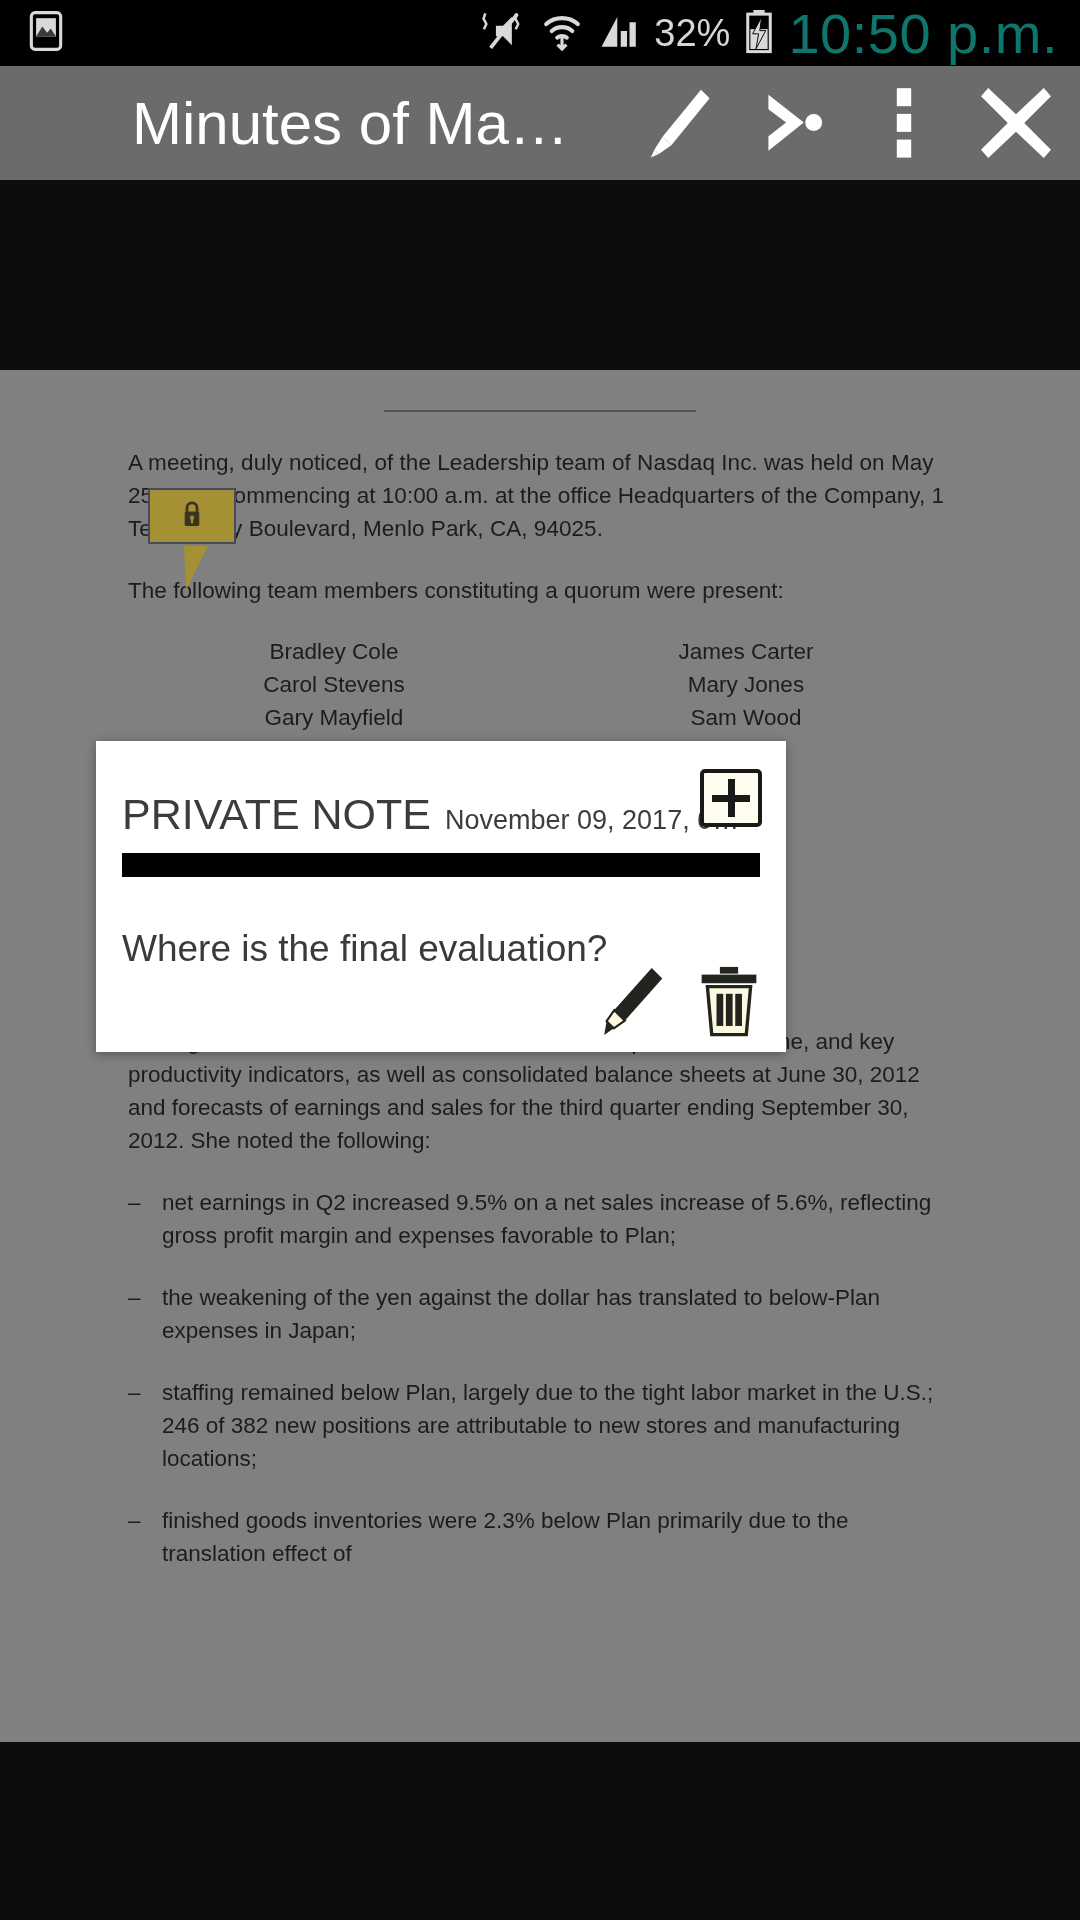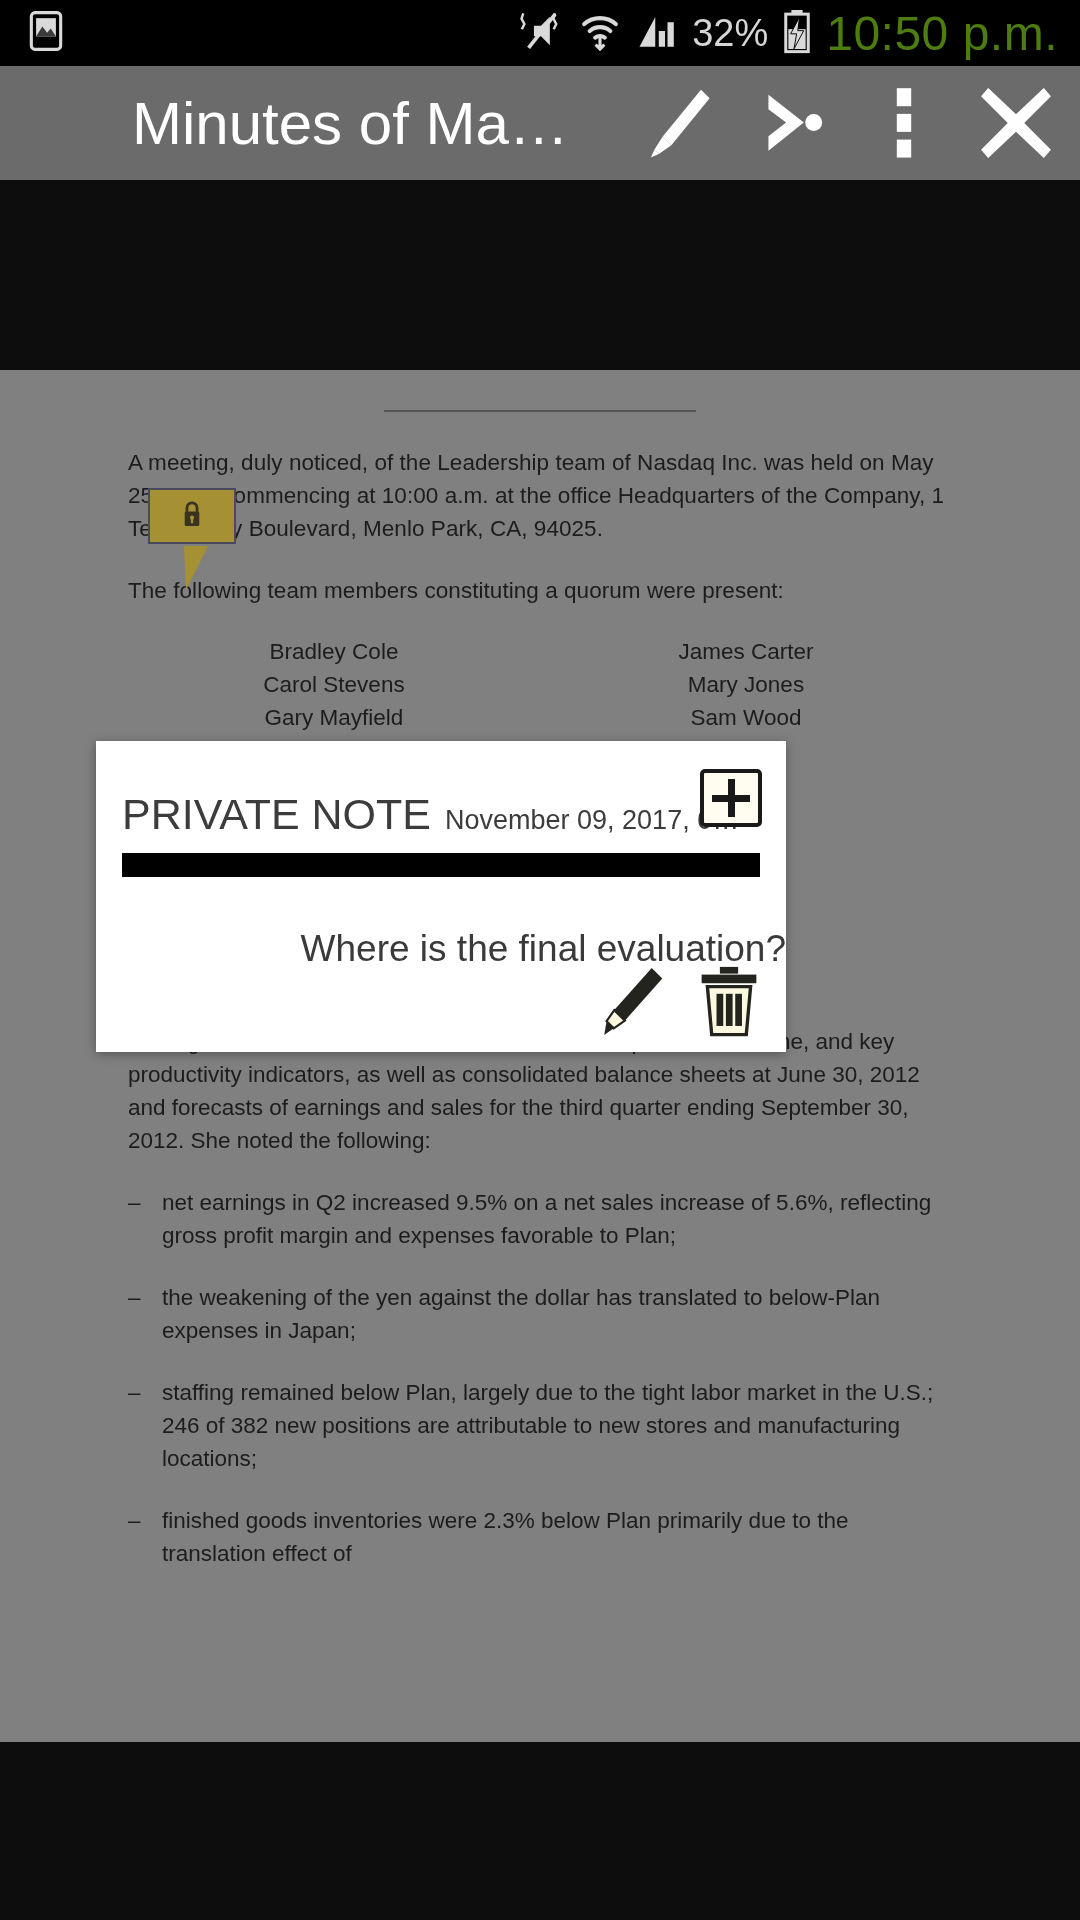--- a/index.html
+++ b/index.html
@@ -13,21 +13,21 @@
 
   
   .statusbar{
     position:absolute; left:0; top:0; width:1080px; height:66px;
     background:#000; display:flex; align-items:center;
   }
   .sb-left{ display:flex; align-items:center; padding-left:24px; }
   .sb-right{ margin-left:auto; display:flex; align-items:center; padding-right:22px; gap:14px; }
   .sb-ico{ display:block; }
   .sb-pct{ color:#d6d6d6; font-size:38px; letter-spacing:0px; }
-  .sb-time{ color:#4d7c0f; font-size:48px; letter-spacing:0.5px; }
+  .sb-time{ color:#0f766e; font-size:56px; letter-spacing:0.5px; }
 
   
   .appbar{
     position:absolute; left:0; top:66px; width:1080px; height:114px;
     background:#6b6b6b; display:flex; align-items:center;
   }
   .appbar-title{
     color:#ffffff; font-size:60px; font-weight:400;
     padding-left:132px; white-space:nowrap; letter-spacing:0px;
   }
@@ -115,21 +115,20 @@
   }
   .note-add .plus-h{ position:absolute; width:38px; height:7px; background:#191919; }
   .note-add .plus-v{ position:absolute; width:7px; height:38px; background:#191919; }
 
   .note-bar{
     margin:16px 26px 0 26px; height:24px; background:#000000;
   }
   .note-body{
     margin:50px 0 0 26px; font-size:37px; color:#3a3a3a; line-height:44px;
     letter-spacing:0px;
-    text-align:right;
   }
   .note-actions{
     position:absolute; right:22px; bottom:14px;
     display:flex; align-items:flex-end; gap:26px;
   }
   .note-act{ width:70px; height:74px; display:flex; align-items:center; justify-content:center; }
 </style>
 </head>
 <body>
 

